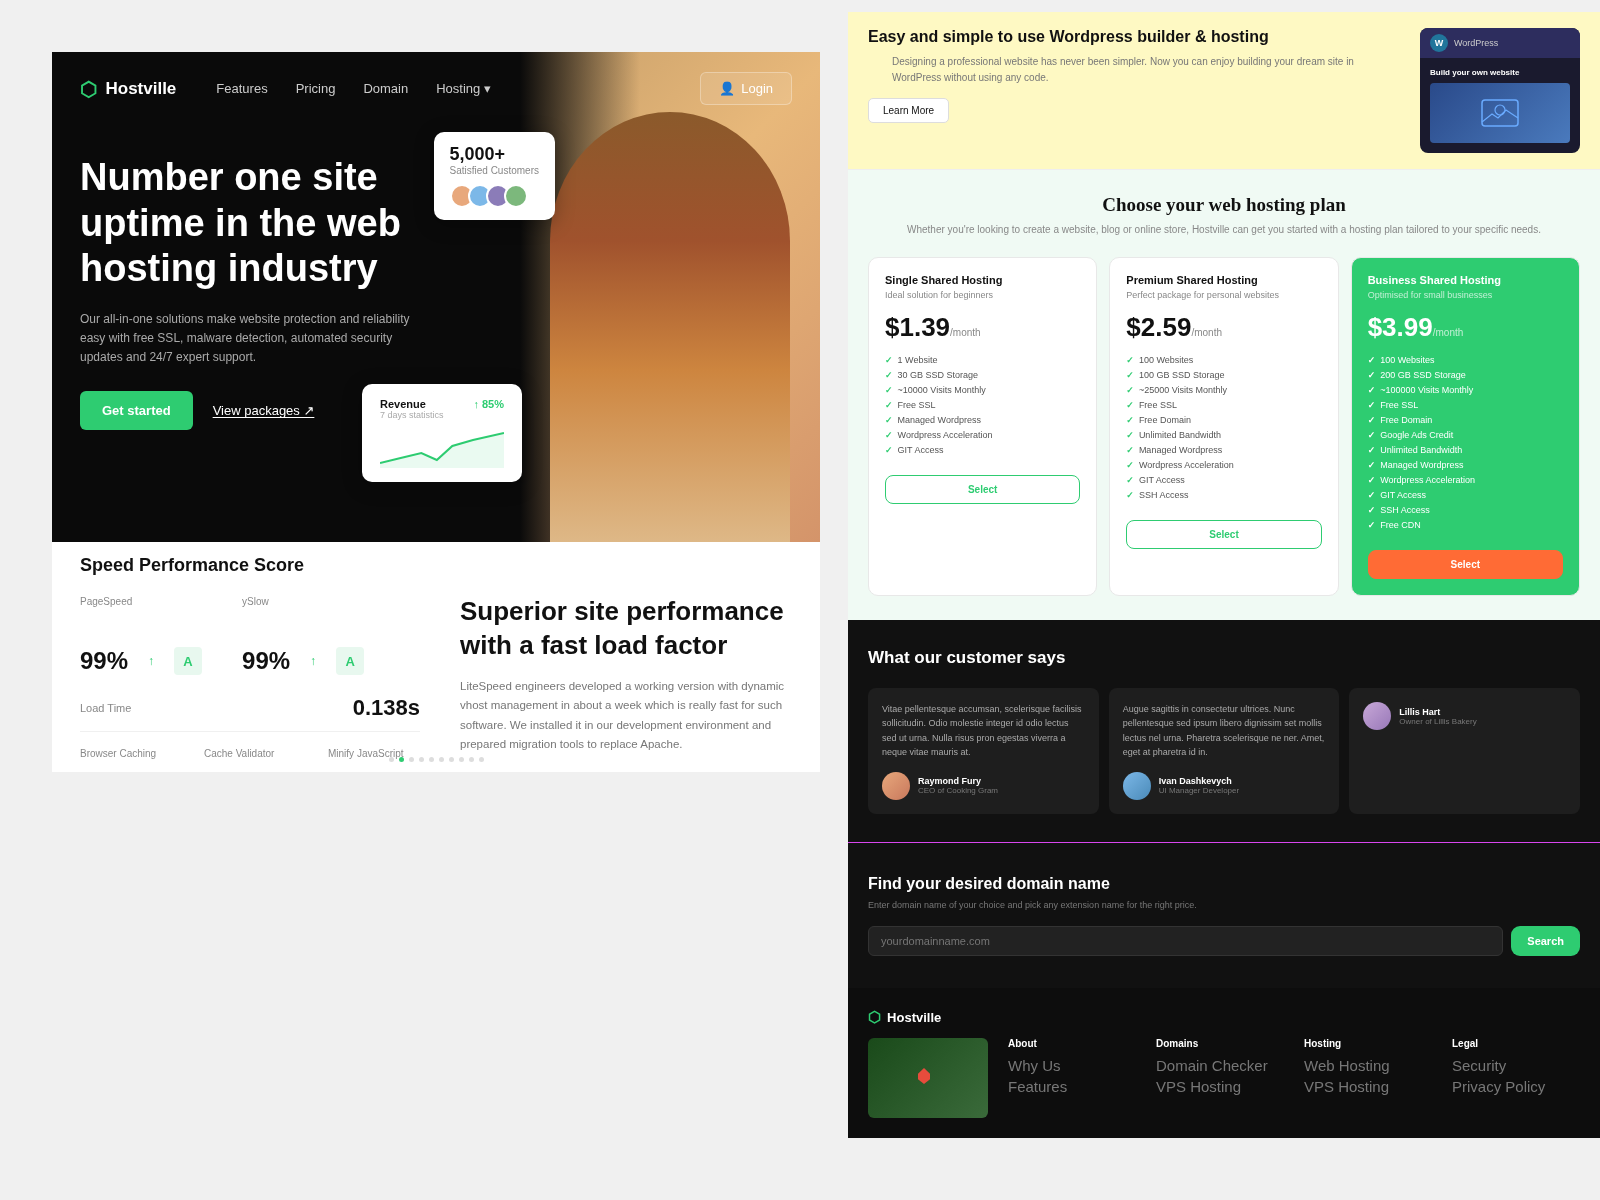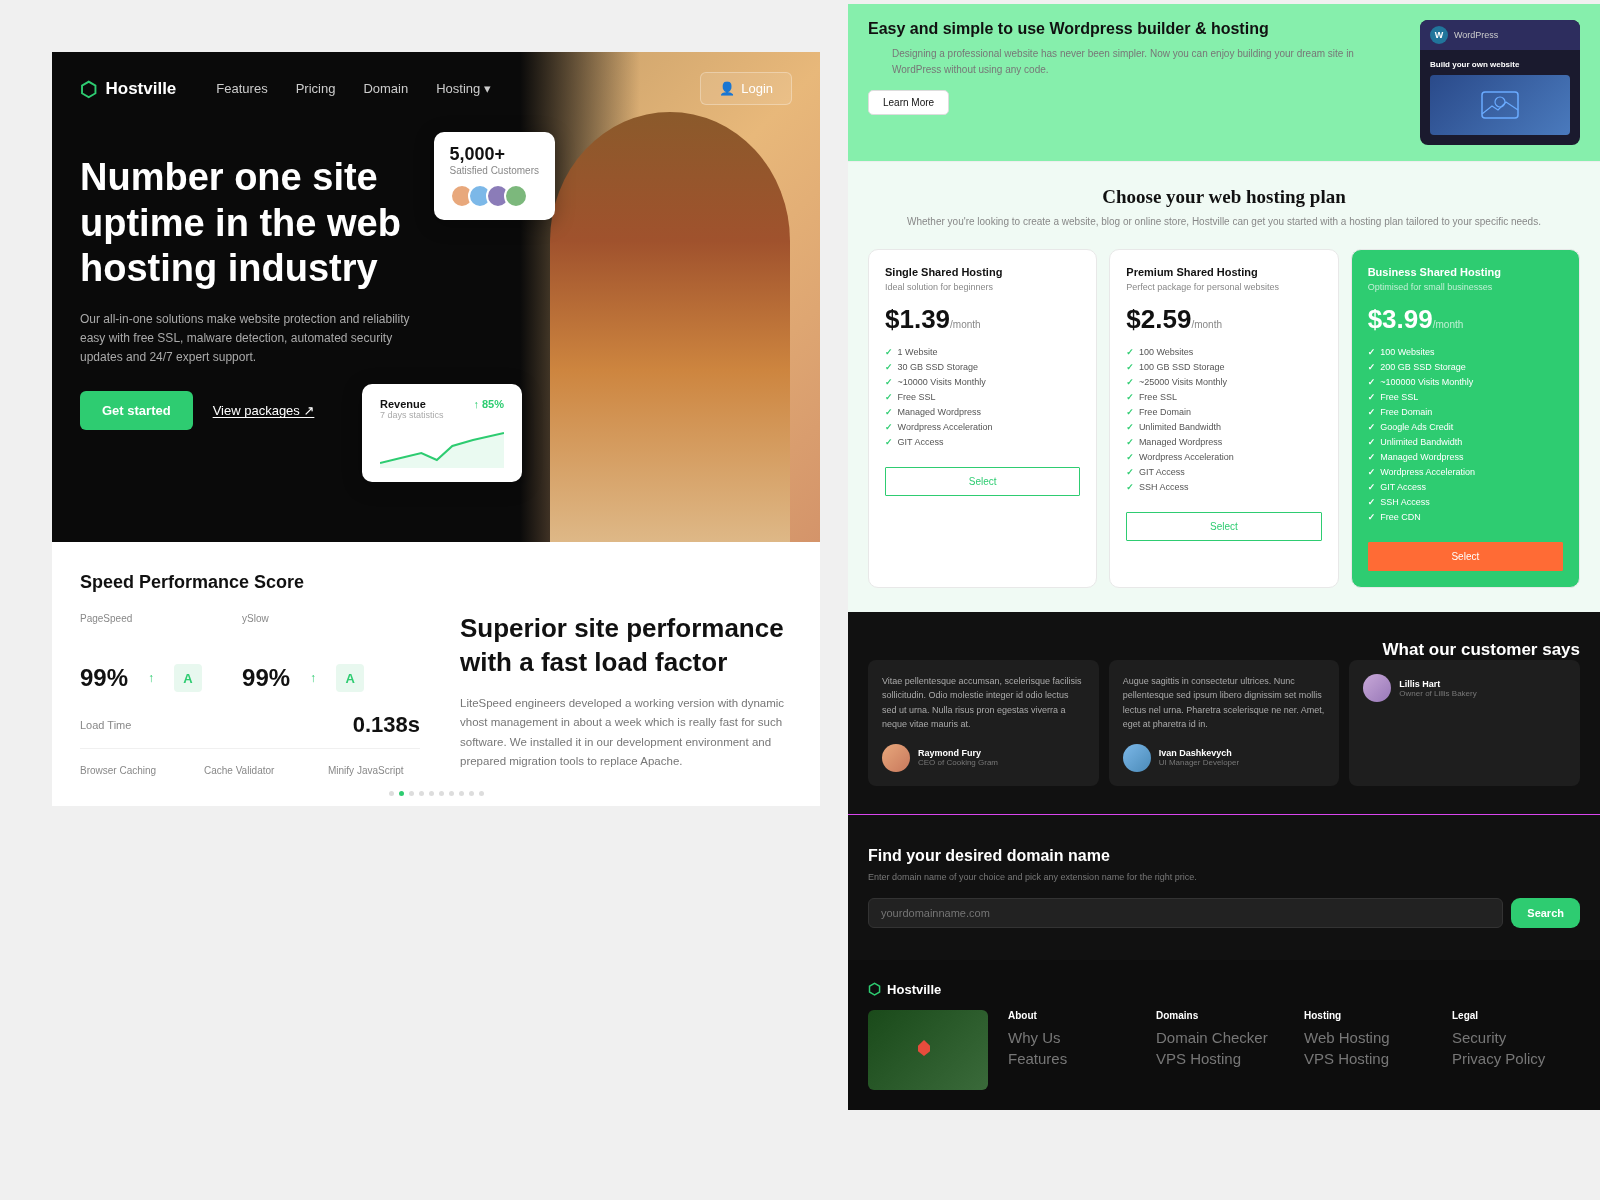--- a/index.html
+++ b/index.html
@@ -200,21 +200,21 @@
       position: relative;
     }
     .mini-chart svg {
       width: 100%;
       height: 100%;
     }
 
     
     .speed-section {
       background: #fff;
-      padding: 30px 28px;
+      padding: 13px 28px;
       display: flex;
       gap: 40px;
     }
     .speed-left {
       width: 340px;
     }
     .speed-title {
       font-size: 18px;
       font-weight: 700;
       color: #111;
@@ -320,23 +320,23 @@
     .perf-desc {
       font-size: 11.5px;
       color: #777;
       line-height: 1.7;
     }
 
     
     .right-panel {
       position: absolute;
       left: 848px;
-      top: 4px;
+      top: 12px;
       width: 752px;
-      background: #86efac;
+      background: #fef9c3;
     }
 
     
     .wp-section {
       padding: 16px 20px;
       display: flex;
       gap: 20px;
       align-items: flex-start;
       border-bottom: 1px solid #eee;
     }
@@ -495,42 +495,43 @@
     .pricing-card.featured .plan-price span { color: #fff; }
     .pricing-card.featured .plan-tagline { color: rgba(255,255,255,0.7); }
     .pricing-card.featured .plan-feature { color: #fff; }
     .pricing-card.featured .plan-feature::before { color: #fff; }
     .select-btn {
       width: 100%;
       border: 1px solid #2ecc71;
       background: #fff;
       color: #2ecc71;
       padding: 8px;
-      border-radius: 1px;
+      border-radius: 8px;
       font-size: 10px;
-      font-weight: 400;
+      font-weight: 700;
       cursor: pointer;
       margin-top: 8px;
     }
     .select-btn.featured {
       background: #ff6b35;
       border-color: #ff6b35;
       color: #fff;
     }
 
     
     .testimonials-section {
       background: #111;
       padding: 28px 20px;
     }
     .testimonials-title {
       font-size: 17px;
       font-weight: 700;
       color: #fff;
-      text-align: right;
+      text-align: left;
+      margin-bottom: 20px;
     }
     .testimonials-grid {
       display: flex;
       gap: 10px;
     }
     .testimonial-card {
       flex: 1;
       background: #1e1e1e;
       border-radius: 8px;
       padding: 14px;

